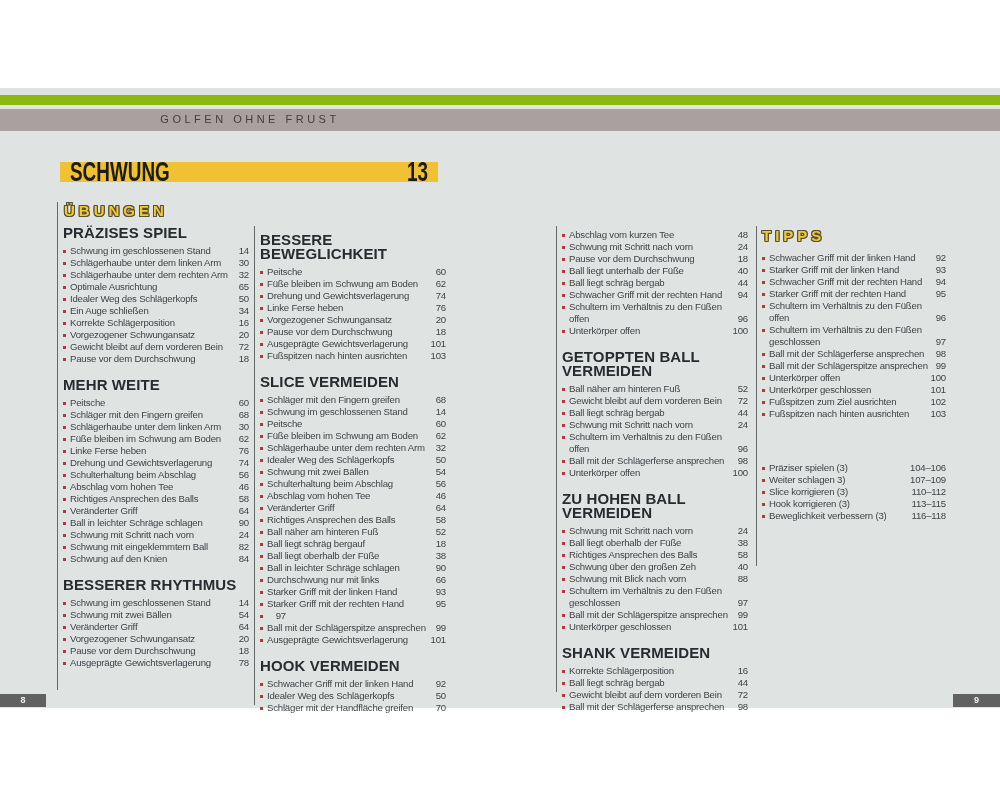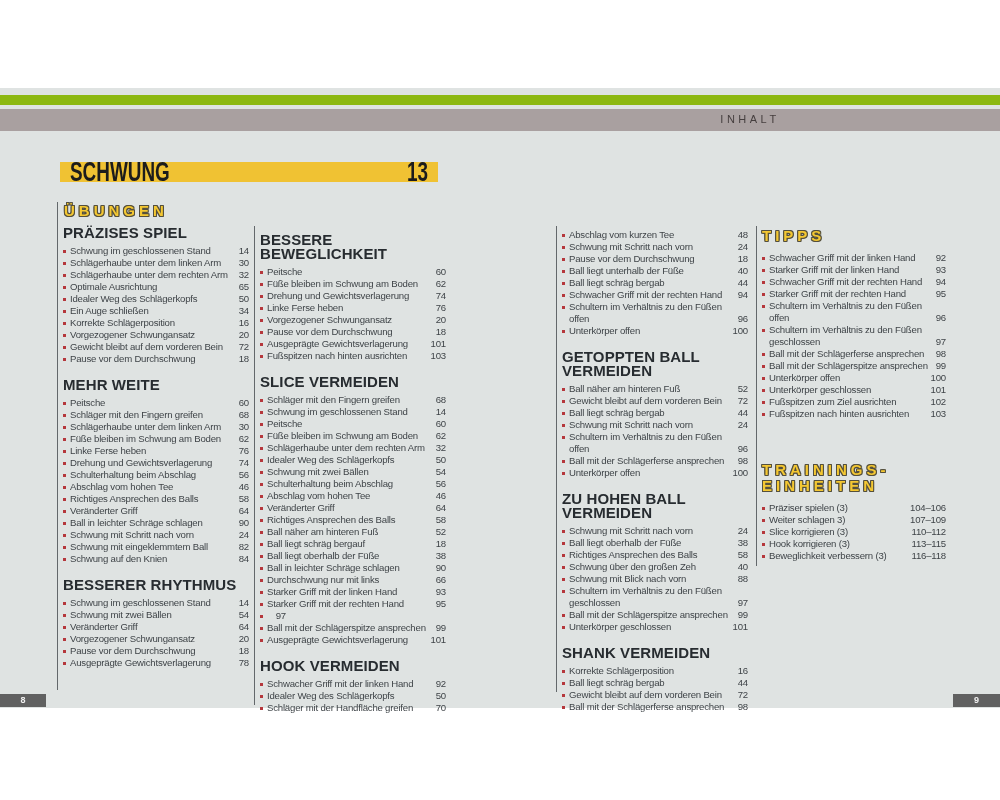--- a/index.html
+++ b/index.html
@@ -36,21 +36,21 @@
   .badge-left{left:0;width:46px;}
   .badge-right{left:953px;width:47px;}
 </style>
 </head>
 <body>
 
 <div class="content-bg"></div>
 <div class="green-stripe"></div>
 
 <div class="header-band">
-  <div class="running-title running-right">INHALT</div>
+  <div class="running-title running-left">GOLFEN OHNE FRUST</div>
 </div>
 
 <div class="chapter-bar">
   <span class="chapter-title">SCHWUNG</span>
   <span class="chapter-number">13</span>
 </div>
 
 <div class="col col1">
   <div class="fancy-h uebungen">ÜBUNGEN</div>
 
@@ -729,22 +729,20 @@
 
         <li class="toc-item">
           <span class="bullet"></span>
           <span class="label">Fußspitzen nach hinten ausrichten</span>
           <span class="pg">103</span>
         </li>
       </ul>
   </section>
 
   <section class="toc-section trainings">
-    <h3 class="fancy-h">TRAININGS-
-EINHEITEN</h3>
     <ul class="items">
 
         <li class="toc-item">
           <span class="bullet"></span>
           <span class="label">Präziser spielen (3)</span>
           <span class="pg">104–106</span>
         </li>
 
         <li class="toc-item">
           <span class="bullet"></span>

